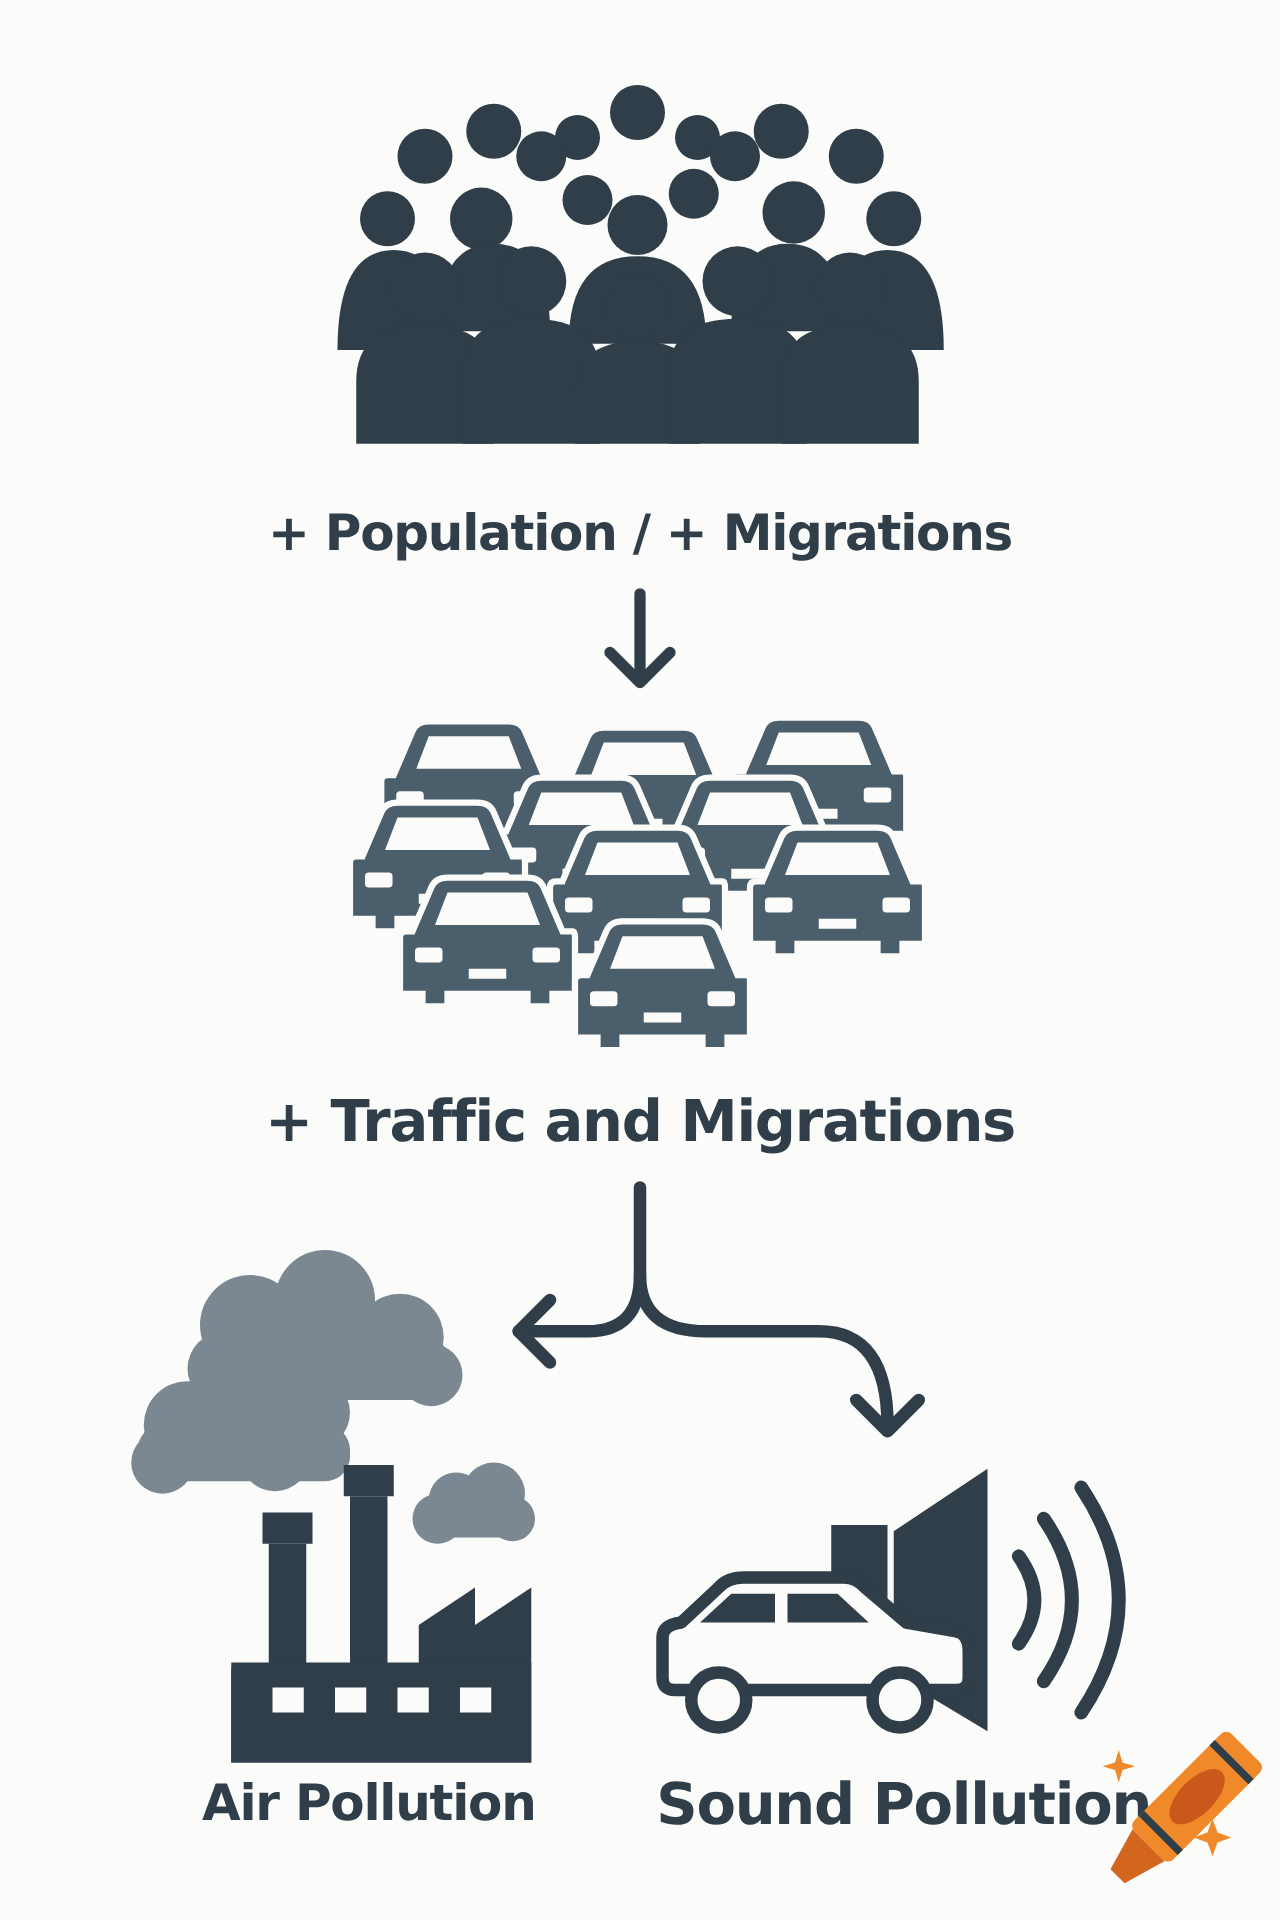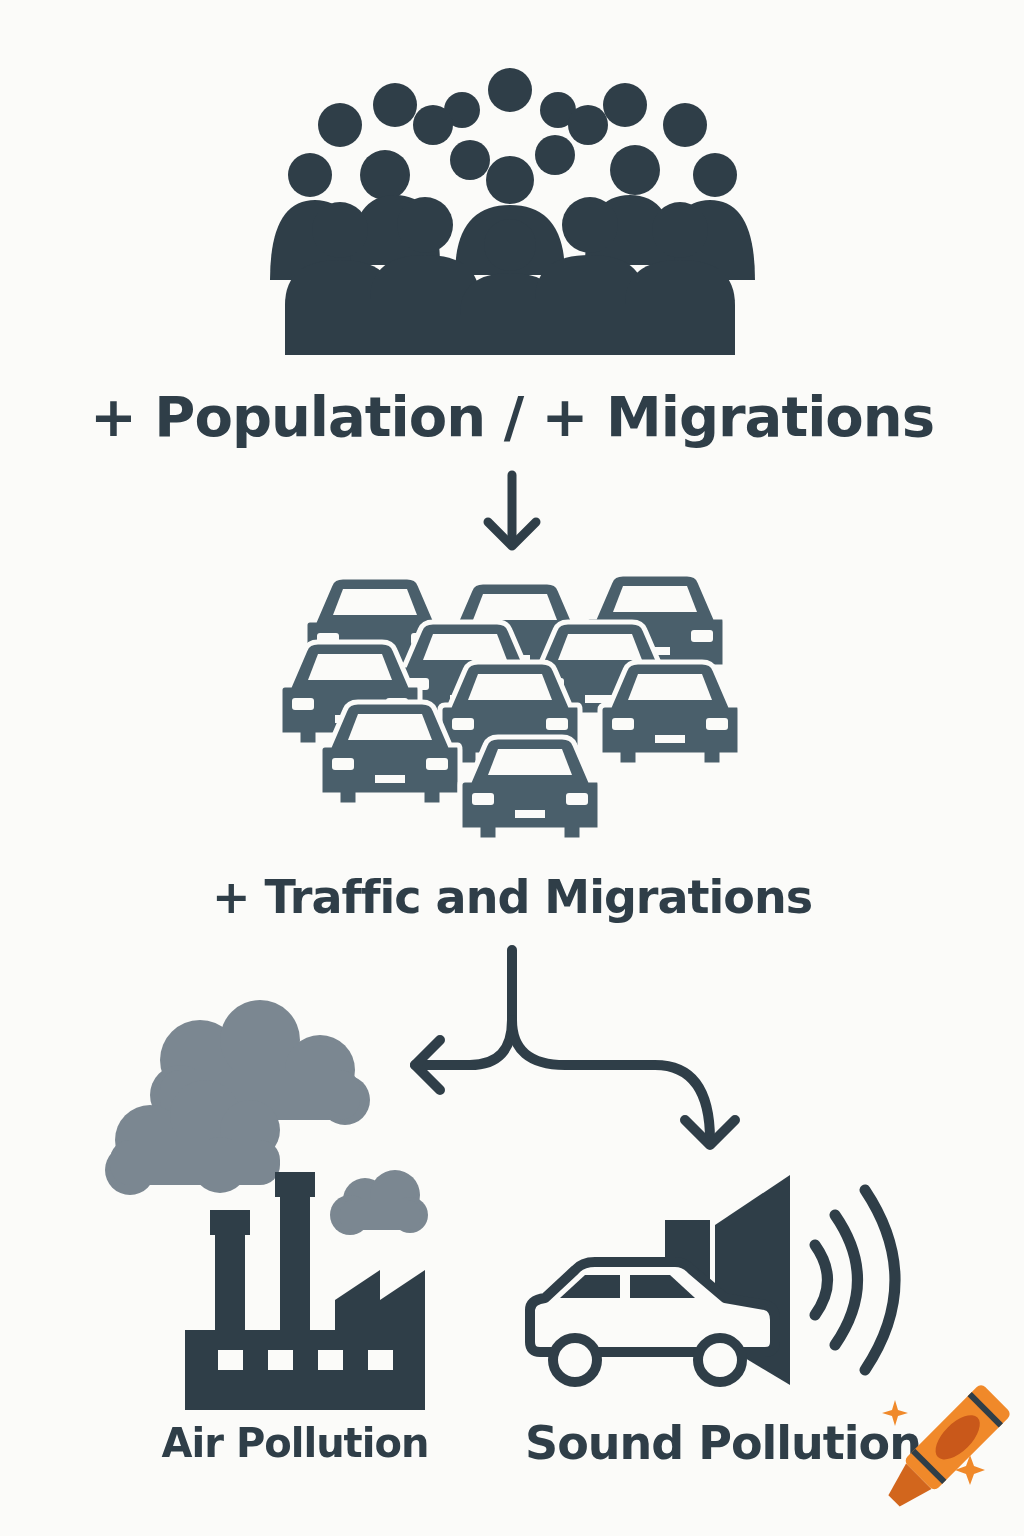--- a/index.html
+++ b/index.html
@@ -49,21 +49,21 @@
     <circle cx="325" cy="160" r="28"></circle>
       <circle cx="415" cy="165" r="28"></circle>
     <path d="M20 290 L20 240 Q20 195 75 195 Q130 195 130 240 L130 290 Z"></path>
     <path d="M105 290 L105 235 Q105 190 160 190 Q215 190 215 235 L215 290 Z"></path>
     <path d="M195 290 L195 250 Q195 208 245 208 Q295 208 295 250 L295 290 Z"></path>
     <path d="M270 290 L270 235 Q270 190 325 190 Q380 190 380 235 L380 290 Z"></path>
     <path d="M360 290 L360 240 Q360 195 415 195 Q470 195 470 240 L470 290 Z"></path>
   </g>
 </svg>
 
-<div class="label" style="top:384px;font-size:56px;text-align:center;">+ Population / + Migrations</div>
+<div class="label" style="top:404px;font-size:40px;text-align:center;">+ Population / + Migrations</div>
 
 <svg style="left:480px;top:470px;" width="64" height="85" viewBox="0 0 64 85">
   <g stroke="#2f3e48" stroke-width="9" stroke-linecap="round" stroke-linejoin="round" fill="none">
     <line x1="32" y1="5" x2="32" y2="75"></line>
     <polyline points="8,52 32,76 56,52"></polyline>
   </g>
 </svg>
 
 <svg style="left:275px;top:570px;" width="480" height="280" viewBox="0 0 480 280">
   <defs>

